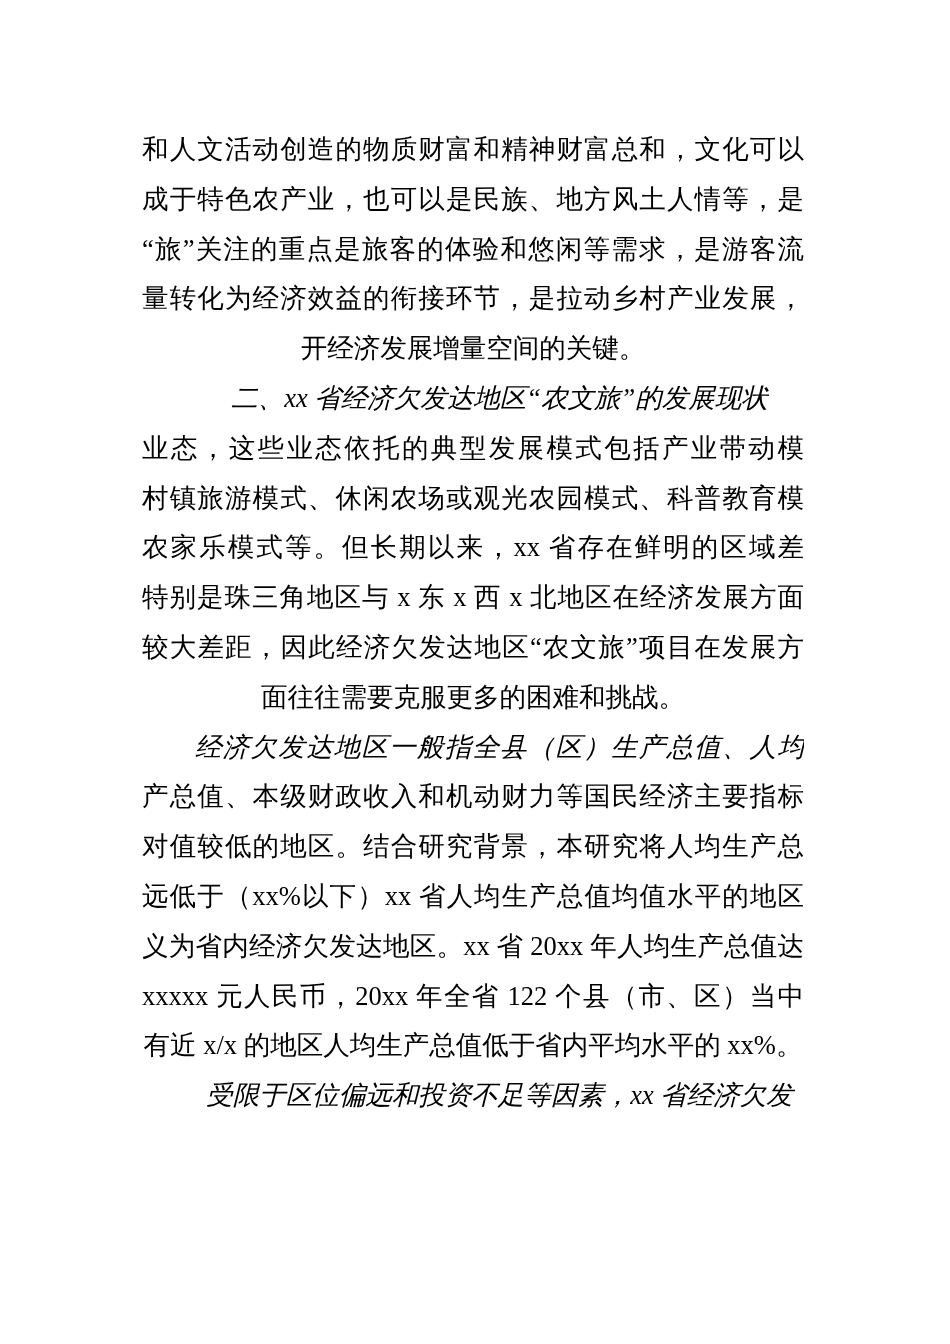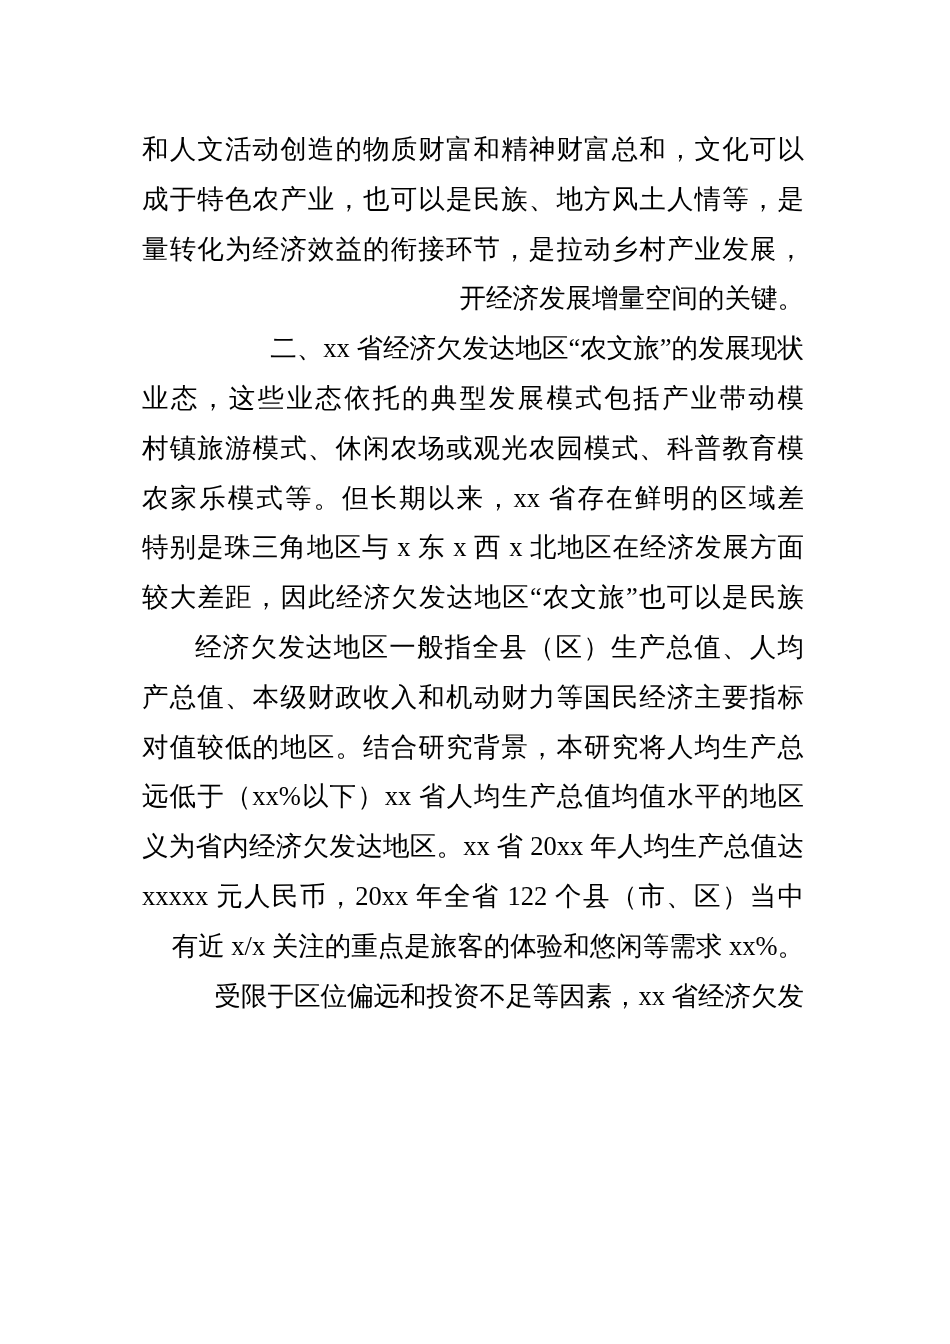--- a/index.html
+++ b/index.html
@@ -28,54 +28,57 @@
     font-family: "Liberation Serif", "DejaVu Serif", serif;
     font-size: 26.5px;
     line-height: 49.8px;
     color: #000000;
     letter-spacing: 0;
   }
   .ln {
     height: 49.8px;
     overflow: hidden;
     white-space: normal;
-    text-align: right;
+    text-align: center;
   }
   .ln.j {
     text-align: justify;
     text-align-last: justify;
     text-justify: inter-character;
   }
   .ln.ind {
     text-indent: 53px;
+    font-style: italic;
   }
 </style>
 </head>
 <body>
 
 <div class="page">
   <div class="textblock">
 
     <div class="ln j">和人文活动创造的物质财富和精神财富总和，文化可以形</div>
     <div class="ln j">成于特色农产业，也可以是民族、地方风土人情等，是吸</div>
+    <div class="ln j">“旅”关注的重点是旅客的体验和悠闲等需求，是游客流</div>
     <div class="ln j">量转化为经济效益的衔接环节，是拉动乡村产业发展，打</div>
     <div class="ln">开经济发展增量空间的关键。</div>
 
     <div class="ln ind">二、xx 省经济欠发达地区“农文旅”的发展现状</div>
 
     <div class="ln j">业态，这些业态依托的典型发展模式包括产业带动模式、</div>
     <div class="ln j">村镇旅游模式、休闲农场或观光农园模式、科普教育模式</div>
     <div class="ln j">农家乐模式等。但长期以来，xx 省存在鲜明的区域差异，</div>
     <div class="ln j">特别是珠三角地区与 x 东 x 西 x 北地区在经济发展方面存在</div>
-    <div class="ln j">较大差距，因此经济欠发达地区“农文旅”也可以是民族</div>
+    <div class="ln j">较大差距，因此经济欠发达地区“农文旅”项目在发展方</div>
+    <div class="ln">面往往需要克服更多的困难和挑战。</div>
 
     <div class="ln ind j">经济欠发达地区一般指全县（区）生产总值、人均生</div>
     <div class="ln j">产总值、本级财政收入和机动财力等国民经济主要指标绝</div>
     <div class="ln j">对值较低的地区。结合研究背景，本研究将人均生产总值</div>
     <div class="ln j">远低于（xx%以下）xx 省人均生产总值均值水平的地区定</div>
     <div class="ln j">义为省内经济欠发达地区。xx 省 20xx 年人均生产总值达到</div>
     <div class="ln j">xxxxx 元人民币，20xx 年全省 122 个县（市、区）当中仍然</div>
-    <div class="ln">有近 x/x 关注的重点是旅客的体验和悠闲等需求 xx%。</div>
+    <div class="ln">有近 x/x 的地区人均生产总值低于省内平均水平的 xx%。</div>
 
     <div class="ln ind">受限于区位偏远和投资不足等因素，xx 省经济欠发达</div>
 
   </div>
 </div>
 
 </body></html>

